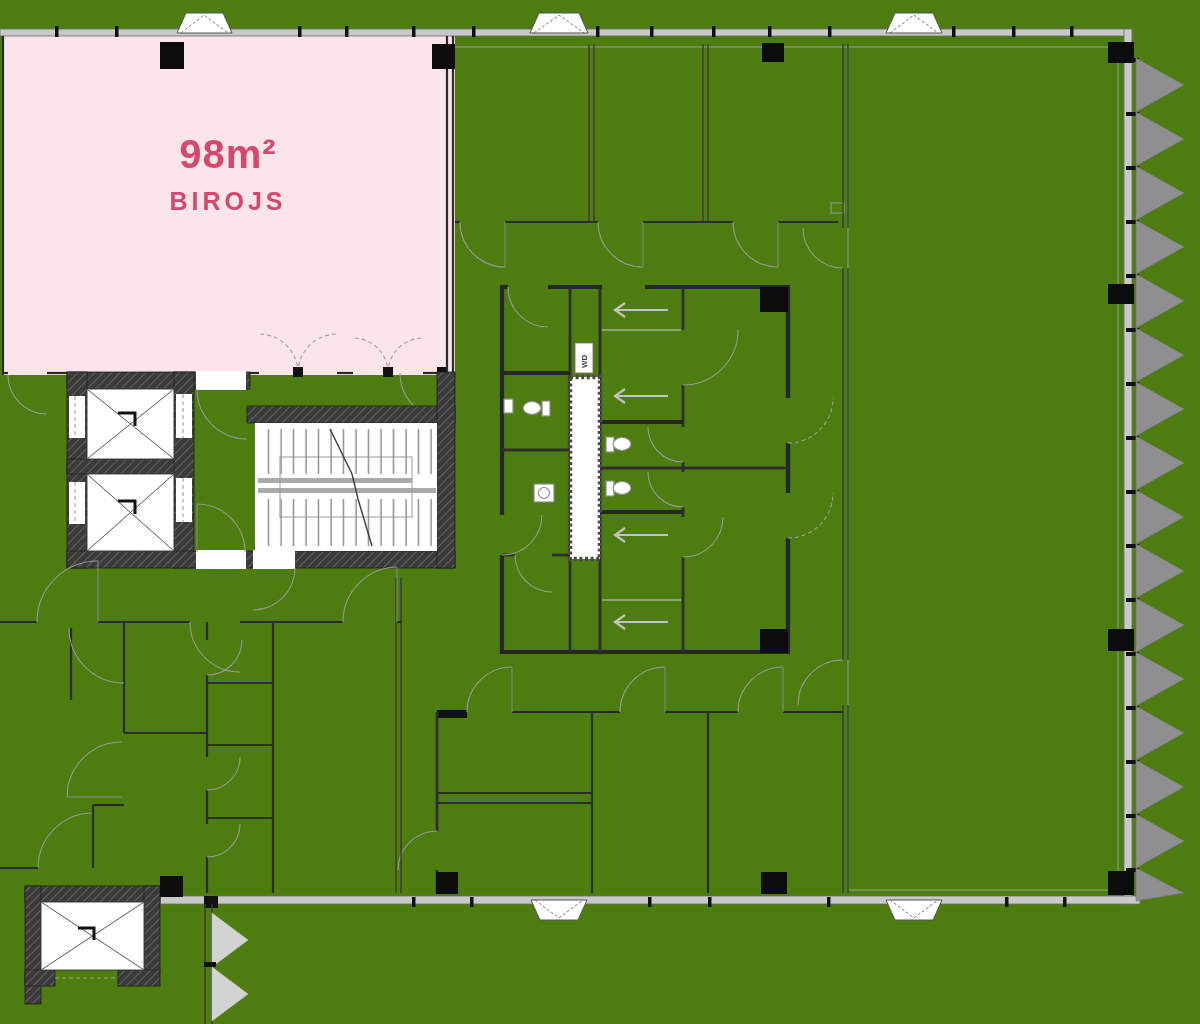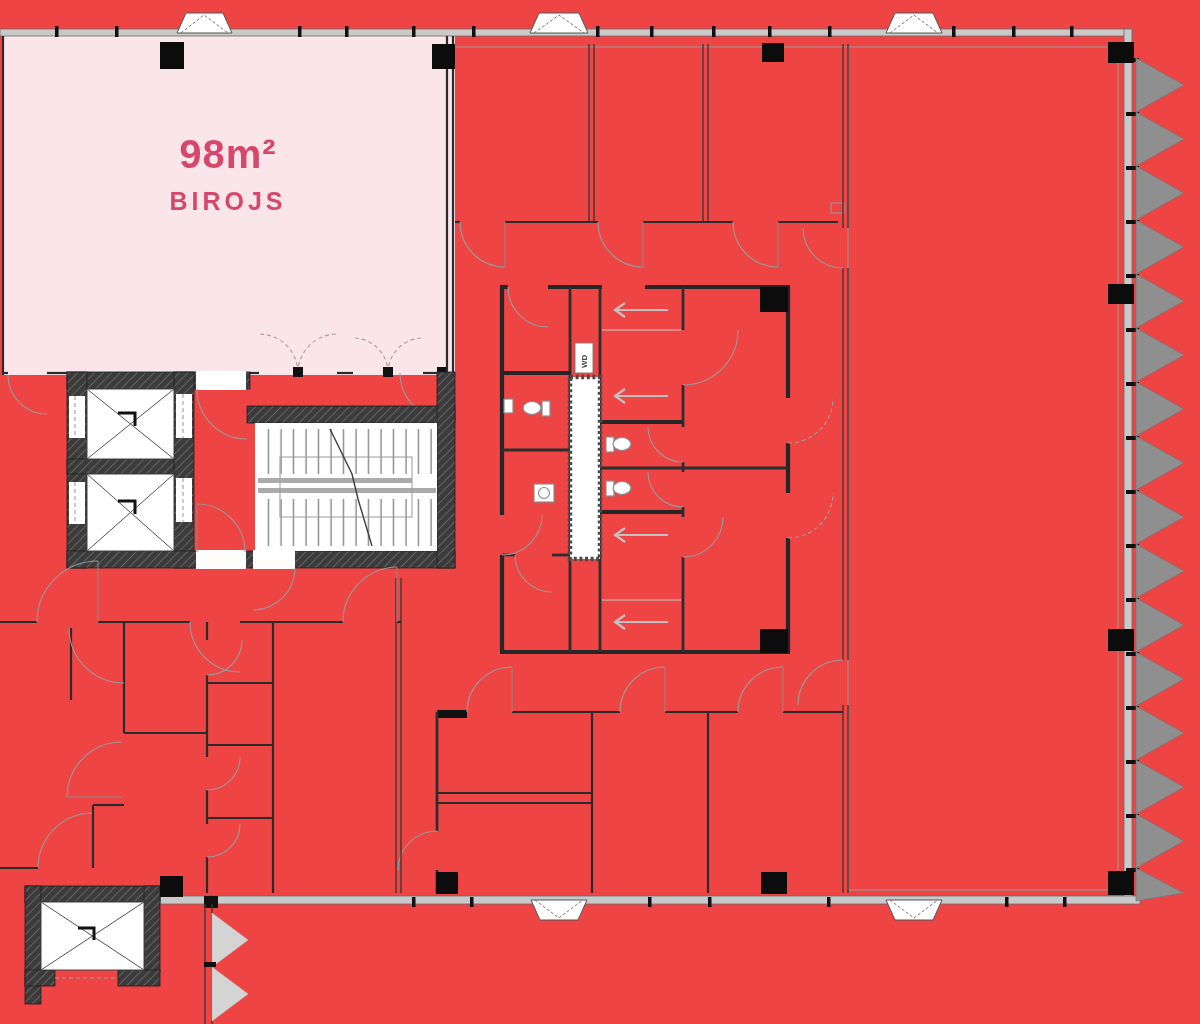--- a/index.html
+++ b/index.html
@@ -1,19 +1,19 @@
 <!DOCTYPE html>
 <html style="--unit-fill: #fae5ea; --unit-accent: #d5486c; --wall-dark: #2b2b2b; --exterior-band: #c9c9c9; --tri: #8f8f8f; --tri-light: #d4d4d4; --door-arc: #999999; --corridor-arrow: #c2c2c2;"><head>
 <meta charset="utf-8">
 <style>
   :root{
     --unit-fill:#fae5ea; --unit-accent:#d5486c; --tri:#8f8f8f; --tri-light:#d4d4d4;
   }
   html,body{margin:0;padding:0;background:#ffffff;}
-  .plan-wrap{width:1200px;height:1024px;position:relative;background:#ef4444;overflow:hidden;}
+  .plan-wrap{width:1200px;height:1024px;position:relative;background:#4d7c0f;overflow:hidden;}
   svg{display:block;}
   .wall{stroke:#2b2b2b;stroke-width:2.2;fill:none;stroke-linecap:butt;}
   .wallthick{stroke:#262626;stroke-width:4.2;fill:none;}
   .wallmid{stroke:#2e2e2e;stroke-width:2.8;fill:none;}
   .wallthin{stroke:#3a3a3a;stroke-width:1.4;fill:none;}
   .sill{stroke:#9a9a9a;stroke-width:1;fill:none;}
   .band{fill:#c9c9c9;stroke:#6b6b6b;stroke-width:0.8;}
   .tick{fill:#111;}
   .col{fill:#0c0c0c;}
   .hwall{fill:url(#hatch);stroke:#1f1f1f;stroke-width:0.8;}

